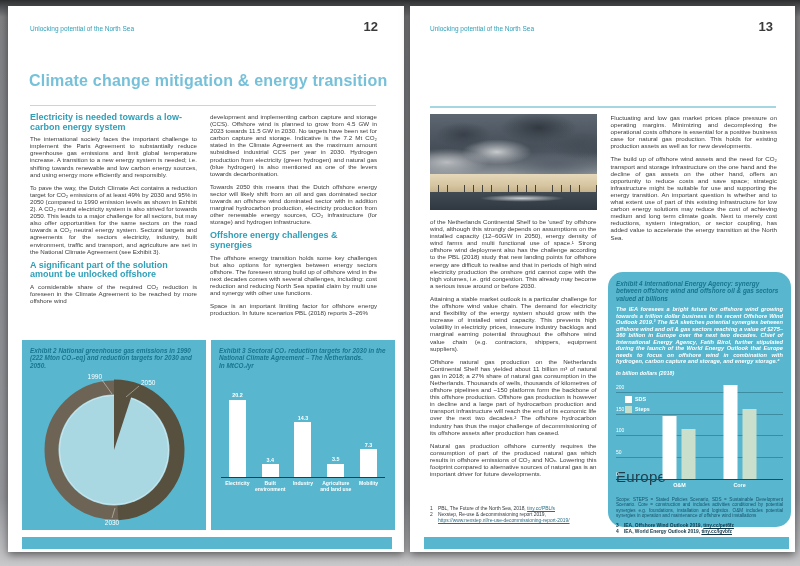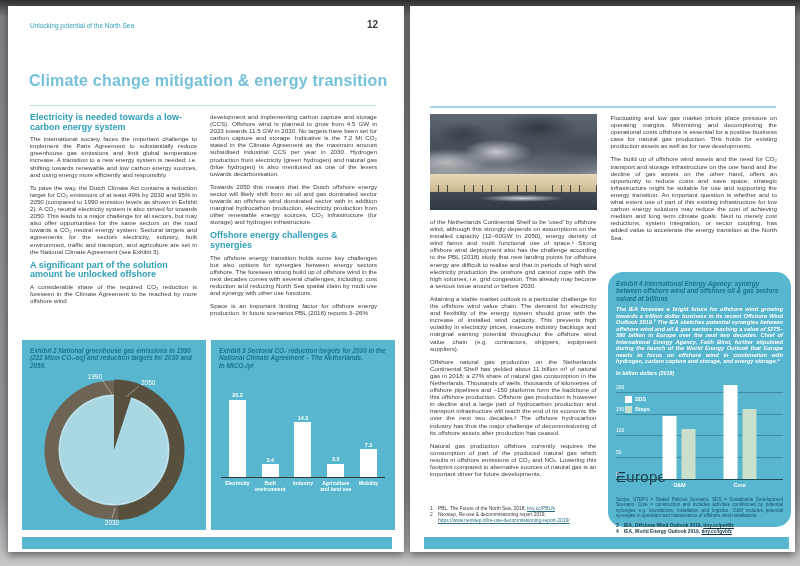--- a/index.html
+++ b/index.html
@@ -8,21 +8,21 @@
            background:linear-gradient(180deg,#2d2e30 0%,#808184 3%,#94959a 88%,#c9c9cb 100%); }
   .page { position:absolute; top:6px; height:546px; background:#ffffff;
           box-shadow:0 3px 8px rgba(0,0,0,.5); overflow:hidden; }
   .page-left { left:8px;  width:396px; }
   .page-right{ left:410px; width:385px; }
 
   .ph-row { position:absolute; top:13px; display:flex; justify-content:space-between; align-items:baseline; }
   .page-left  .ph-row { left:22px; right:26px; }
   .page-right .ph-row { left:20px; right:22px; }
   .running { font-size:6.5px; color:#2f9fb8; }
-  .pnum { font-size:10px; font-weight:bold; color:#3a3a3a; }
+  .pnum { font-size:13px; font-weight:bold; color:#3a3a3a; }
 
   .sec-num   { position:absolute; top:22px; left:21px; font-size:37px; font-weight:700; color:#76c1d9; }
   .sec-title { position:absolute; top:66px; left:21px; font-size:16px; font-weight:700; color:#76c1d9; letter-spacing:.2px; }
   .title-rule{ position:absolute; top:99px; left:22px; width:346px; height:1px; background:#c3d7df; }
   .rule-blue { position:absolute; top:100px; left:20px; width:346px; height:2px; background:#a5d6e3; }
 
   .cols { position:absolute; display:flex; }
   .cols-left  { top:107px; left:22px; width:347px; gap:13px; height:226px; overflow:hidden; }
   .cols-right { top:108px; left:20px; width:347px; gap:14px; height:390px; overflow:hidden; }
   .col { flex:1; font-size:6.2px; line-height:7.1px; color:#3b3b3b; text-align:justify; }
@@ -177,20 +177,24 @@
           <div class="xl">Industry</div>
           <div class="xl">Agriculture and land use</div>
           <div class="xl">Mobility</div>
         </div>
     </div>
 
     <div class="strip"></div>
   </div>
 
   <div class="page page-right">
+    <div class="ph-row">
+      <span class="running">Unlocking potential of the North Sea</span>
+      <span class="pnum">13</span>
+    </div>
     <div class="rule-blue"></div>
 
     <div class="cols cols-right">
       <div class="col">
         <div class="photo">
           <div class="sky"></div>
           <div class="dune"></div>
           <div class="fence"></div>
           <div class="fore"></div>
         </div>

